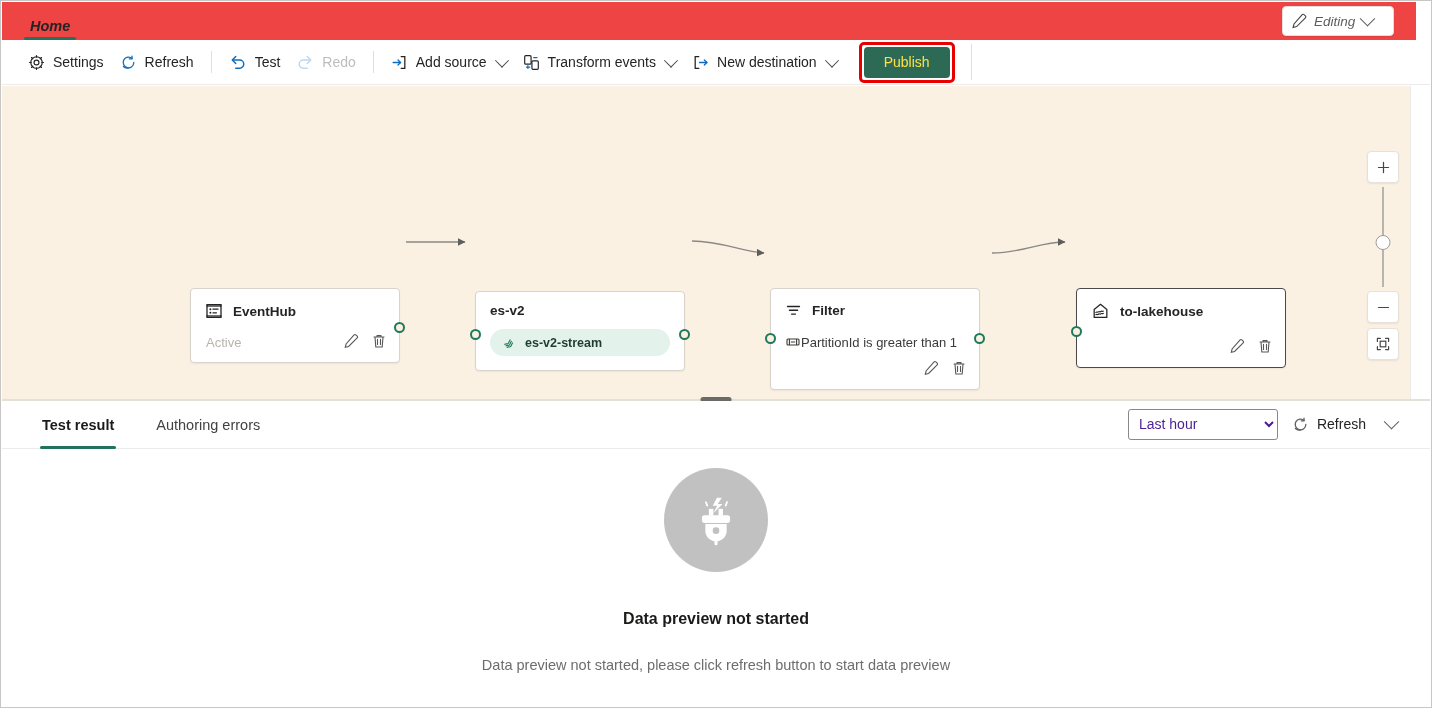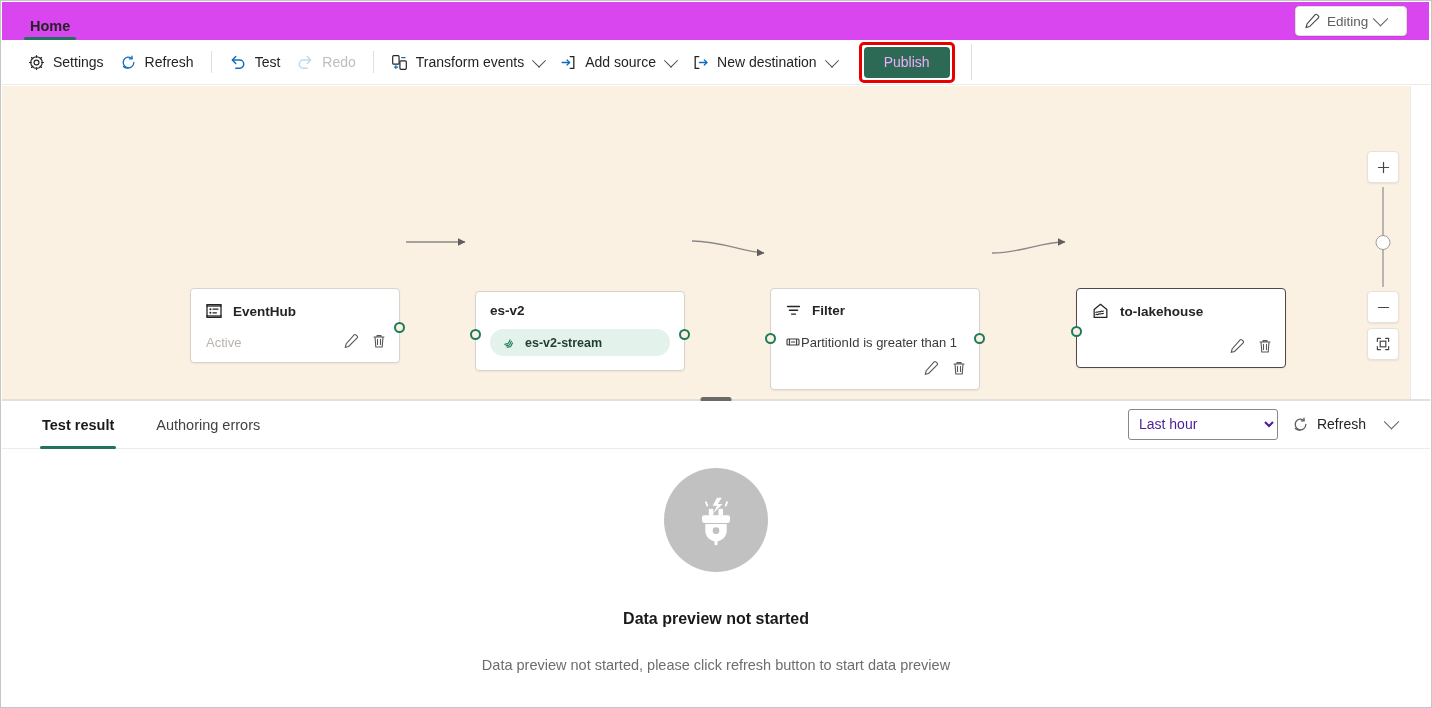--- a/index.html
+++ b/index.html
@@ -17,25 +17,26 @@
     height: 708px;
     box-sizing: border-box;
     border: 1px solid #c8c6c4;
     background: #ffffff;
     overflow: hidden;
   }
 
   
   .topbar {
     position: absolute;
-    left: 1px; top: 1px; right: 2px;
+    left: 1px; top: 1px; right: 15px;
     height: 38px;
-    background: #d946ef;
+    background: #ef4444;
     display: flex;
     align-items: flex-end;
+    font-style: italic;
   }
   .home-tab {
     margin-left: 22px;
     padding: 0 6px 6px 6px;
     font-size: 14.5px;
     font-weight: bold;
     color: #242424;
     position: relative;
     cursor: pointer;
   }
@@ -116,21 +117,21 @@
   }
   .publish-wrap {
     position: relative;
     margin-left: 14px;
     border: 3px solid #e60000;
     border-radius: 5px;
     padding: 2px;
   }
   .publish-btn {
     background: #2d6a56;
-    color: #f0abfc;
+    color: #fde047;
     border: none;
     border-radius: 4px;
     font-size: 14px;
     font-family: "Liberation Sans", sans-serif;
     height: 31px;
     padding: 0 20px;
     cursor: pointer;
   }
   .sep-tall {
     width: 1px;
@@ -467,36 +468,36 @@
         <path d="M12.7 6.3H6.5a3.6 3.6 0 0 0 0 7.2H10" fill="none" stroke="#bcd9f0" stroke-width="1.3" stroke-linecap="round"></path>
         <path d="M10 3.2l3.1 3.1L10 9.4" fill="none" stroke="#bcd9f0" stroke-width="1.3" stroke-linecap="round" stroke-linejoin="round"></path>
       </svg>
       <span>Redo</span>
     </div>
 
     <div class="sep"></div>
 
     <div class="cmd">
       <svg width="17" height="17" viewBox="0 0 16 16">
+        <path d="M9.6 2.4h3.4v11.2H9.6" fill="none" stroke="#242424" stroke-width="1.2" stroke-linecap="round"></path>
+        <path d="M2 8h7" stroke="#0f6cbd" stroke-width="1.2" stroke-linecap="round"></path>
+        <path d="M6.6 5.6 9 8l-2.4 2.4" fill="none" stroke="#0f6cbd" stroke-width="1.2" stroke-linecap="round" stroke-linejoin="round"></path>
+      </svg>
+      <span>Add source</span>
+      <span class="caret"></span>
+    </div>
+
+    <div class="cmd">
+      <svg width="17" height="17" viewBox="0 0 16 16">
         <rect x="1.6" y="1.6" width="6" height="8" rx="1" fill="none" stroke="#242424" stroke-width="1.1"></rect>
         <rect x="8.4" y="6.4" width="6" height="8" rx="1" fill="none" stroke="#242424" stroke-width="1.1"></rect>
         <path d="M3.2 12.3h3.2M4.6 11v2.6" stroke="#0f6cbd" stroke-width="1.1" stroke-linecap="round"></path>
         <path d="M10 3.4h3.2" stroke="#0f6cbd" stroke-width="1.1" stroke-linecap="round"></path>
       </svg>
       <span>Transform events</span>
-      <span class="caret"></span>
-    </div>
-
-    <div class="cmd">
-      <svg width="17" height="17" viewBox="0 0 16 16">
-        <path d="M9.6 2.4h3.4v11.2H9.6" fill="none" stroke="#242424" stroke-width="1.2" stroke-linecap="round"></path>
-        <path d="M2 8h7" stroke="#0f6cbd" stroke-width="1.2" stroke-linecap="round"></path>
-        <path d="M6.6 5.6 9 8l-2.4 2.4" fill="none" stroke="#0f6cbd" stroke-width="1.2" stroke-linecap="round" stroke-linejoin="round"></path>
-      </svg>
-      <span>Add source</span>
       <span class="caret"></span>
     </div>
 
     <div class="cmd">
       <svg width="17" height="17" viewBox="0 0 16 16">
         <path d="M6.4 2.4H3v11.2h3.4" fill="none" stroke="#242424" stroke-width="1.2" stroke-linecap="round"></path>
         <path d="M7 8h7" stroke="#0f6cbd" stroke-width="1.2" stroke-linecap="round"></path>
         <path d="M11.6 5.6 14 8l-2.4 2.4" fill="none" stroke="#0f6cbd" stroke-width="1.2" stroke-linecap="round" stroke-linejoin="round"></path>
       </svg>
       <span>New destination</span>

